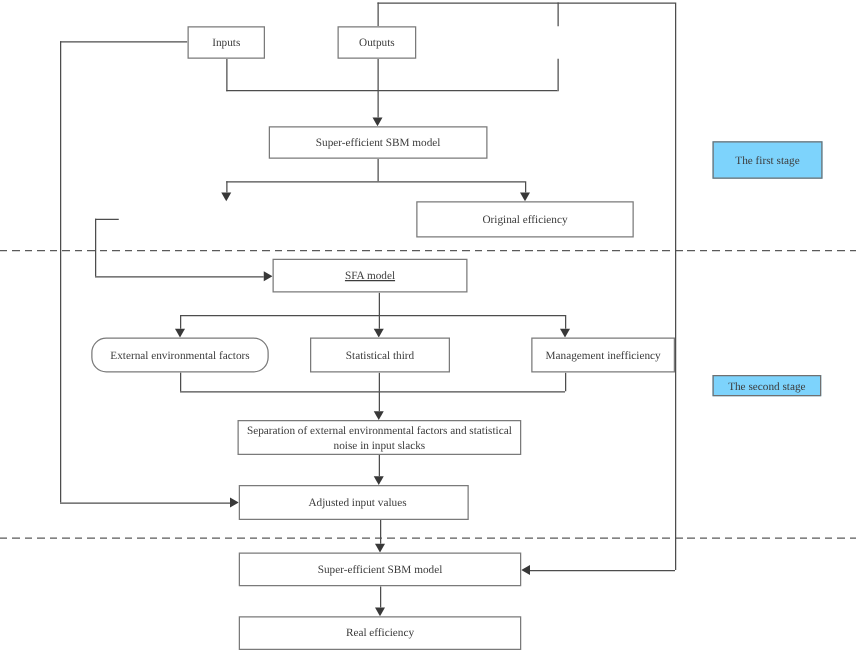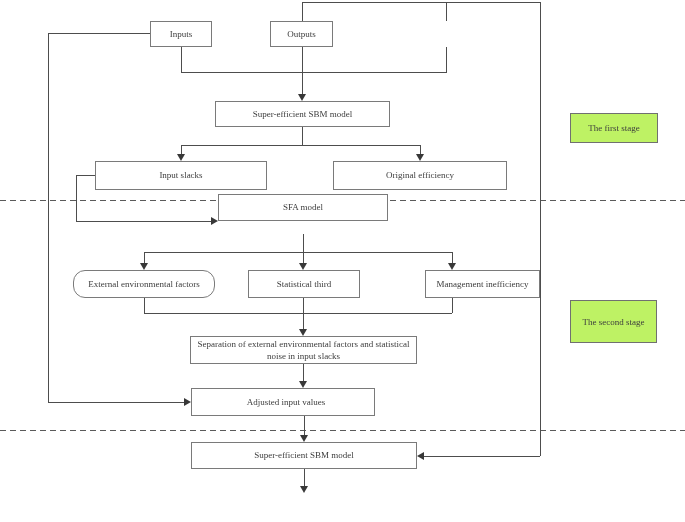--- a/index.html
+++ b/index.html
@@ -7,21 +7,21 @@
     position:relative;width:685px;height:522px;background:#ffffff;
     font-family:"Liberation Serif","DejaVu Serif",serif;overflow:hidden;
   }
   .node{
     position:absolute;border:1px solid #7a7a7a;background:#ffffff;
     display:flex;align-items:center;justify-content:center;text-align:center;
     font-size:9px;color:#3d3d3d;line-height:1.35;box-sizing:border-box;
     padding:1px 6px;z-index:3;
   }
   .stage{
-    position:absolute;border:1px solid #707070;background:#bef264;
+    position:absolute;border:1px solid #707070;background:#7dd3fc;
     display:flex;align-items:center;justify-content:center;text-align:center;
     font-size:9px;color:#3d3d3d;box-sizing:border-box;z-index:3;
   }
   .hl{position:absolute;height:1px;background:#4d4d4d;z-index:1;}
   .vl{position:absolute;width:1px;background:#4d4d4d;z-index:1;}
   .dash{
     position:absolute;left:0;width:685px;height:1px;z-index:0;
     background:repeating-linear-gradient(90deg,#5a5a5a 0 6px,transparent 6px 10px);
   }
   .arr-d{position:absolute;width:0;height:0;z-index:2;
@@ -94,48 +94,48 @@
 
   <div class="node" style="left:150px;top:21px;width:62px;height:26px;">
     <span>Inputs</span>
   </div>
   <div class="node" style="left:270px;top:21px;width:63px;height:26px;">
     <span>Outputs</span>
   </div>
   <div class="node" style="left:215px;top:101px;width:175px;height:26px;">
     <span>Super-efficient SBM model</span>
   </div>
-  <div class="node" style="left:95px;top:161px;width:172px;height:29px;">
-    <span>Input slacks</span>
-  </div>
   <div class="node" style="left:333px;top:161px;width:174px;height:29px;">
     <span>Original efficiency</span>
   </div>
-  <div class="node" style="left:218px;top:194px;width:170px;height:27px;">
+  <div class="node" style="left:218px;top:207px;width:156px;height:27px;text-decoration:underline;">
     <span>SFA model</span>
   </div>
   <div class="node" style="left:73px;top:270px;width:142px;height:28px;border-radius:12px;">
     <span>External environmental factors</span>
   </div>
   <div class="node" style="left:248px;top:270px;width:112px;height:28px;">
     <span>Statistical third</span>
   </div>
   <div class="node" style="left:395px;top:270px;width:115px;height:28px;margin-left:30px;">
     <span>Management inefficiency</span>
   </div>
   <div class="node" style="left:190px;top:336px;width:227px;height:28px;">
     <span>Separation of external environmental factors and statistical noise in input slacks</span>
   </div>
   <div class="node" style="left:191px;top:388px;width:184px;height:28px;padding-left:12px;">
     <span>Adjusted input values</span>
   </div>
   <div class="node" style="left:191px;top:442px;width:226px;height:27px;">
     <span>Super-efficient SBM model</span>
   </div>
+  <div class="node" style="left:191px;top:493px;width:226px;height:27px;">
+    <span>Real efficiency</span>
+  </div>
 
   <div class="stage" style="left:570px;top:113px;width:88px;height:30px;">
     <span>The first stage</span>
   </div>
-  <div class="stage" style="left:570px;top:300px;width:87px;height:43px;">
+  <div class="stage" style="left:570px;top:300px;width:87px;height:17px;">
     <span>The second stage</span>
   </div>
 
 </div>
 
 </body></html>

